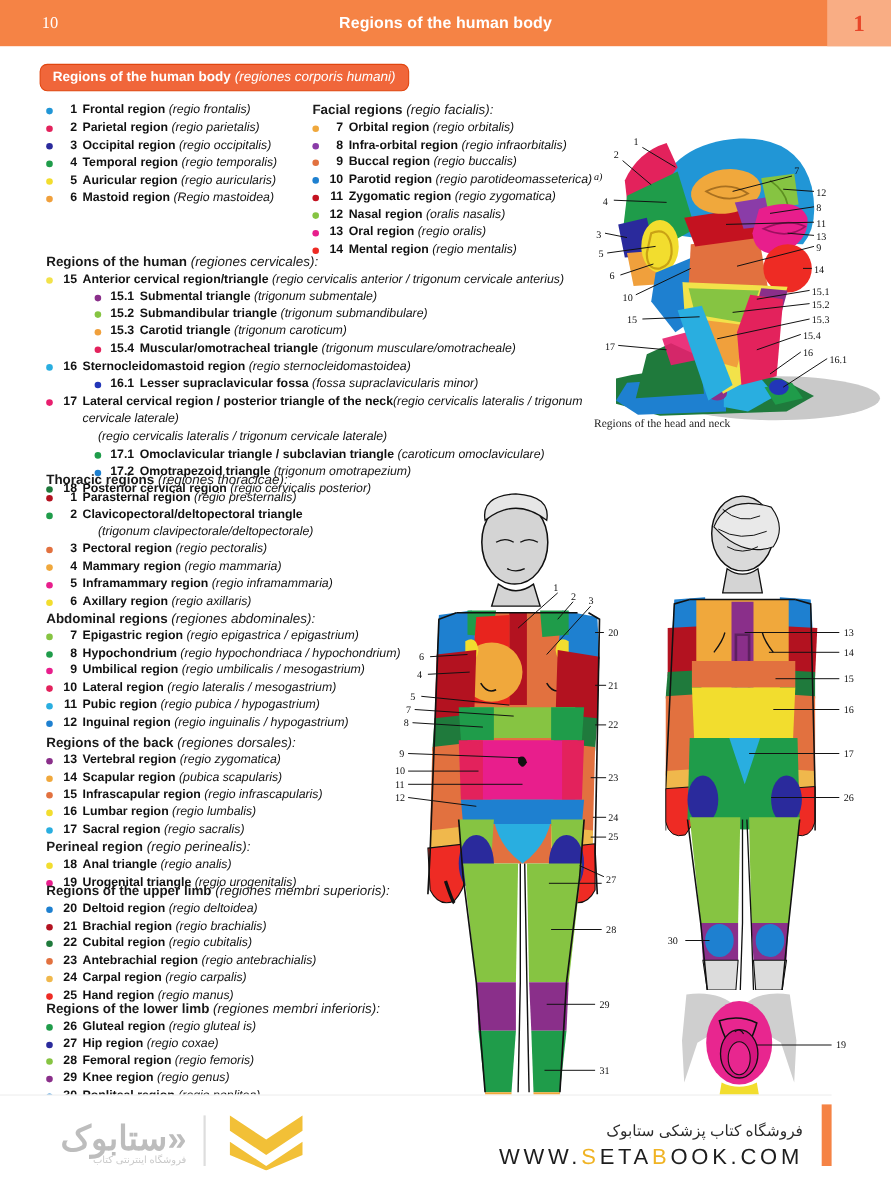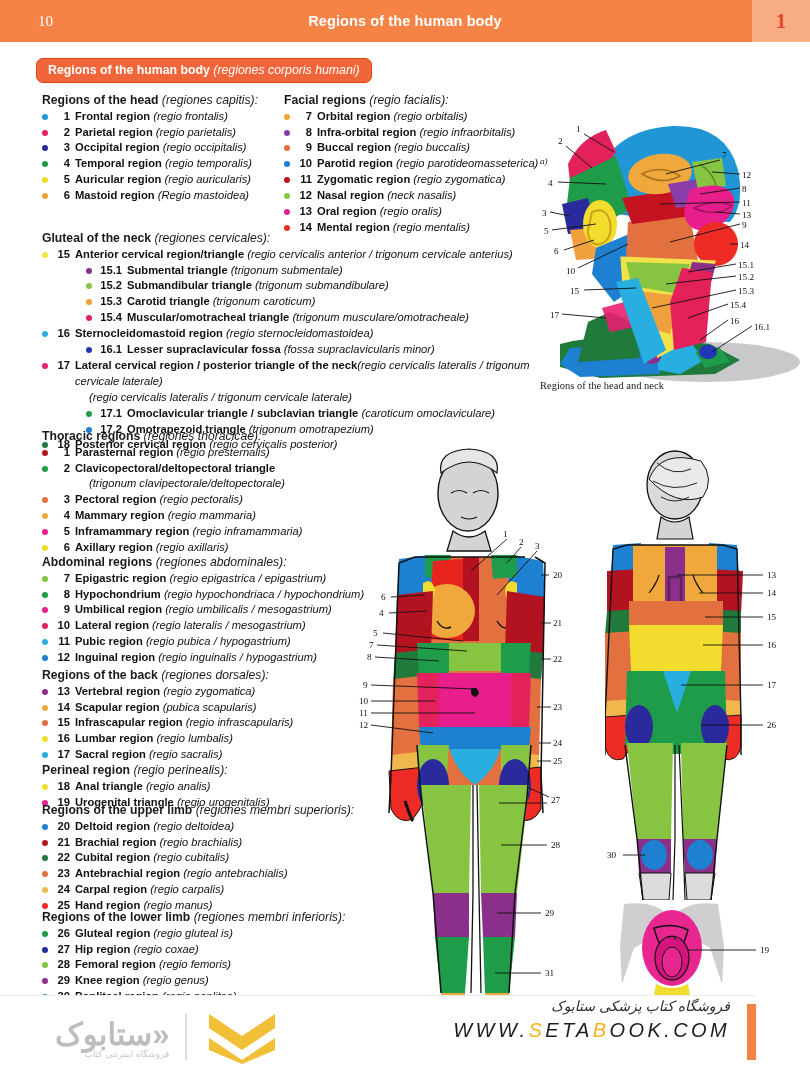--- a/index.html
+++ b/index.html
@@ -81,21 +81,21 @@
     font-family: "Liberation Serif", serif; text-align: left; width: 100%;
   }
   .leader { stroke: #111; stroke-width: .9; fill: none; }
   .lbl { font-size: 9.2px; fill: #111; font-family: "Liberation Serif", serif; }
 
   
   .footer {
     position: absolute; bottom: 0; left: 0; width: 756px; height: 84px;
     background: #ffffff; border-top: 1px solid #eee;
   }
-  .footer-right { position: absolute; right: 26px; top: 2px; text-align: right; font-style: italic; }
+  .footer-right { position: absolute; right: 26px; top: 24px; text-align: right; }
   .fa-line { font-size: 14px; color: #2b2b2b; direction: rtl; margin-bottom: 5px; }
   .url-line { font-size: 20px; letter-spacing: 3.4px; color: #1d1d1d; font-weight: normal; }
   .url-line b { color: #f0b323; font-weight: normal; }
   .footer-accent { position: absolute; right: 0; top: 8px; width: 9px; height: 56px; background: #f58345; }
   .logo-box { position: absolute; left: 55px; top: 14px; display: flex; align-items: center; }
   .logo-word { font-size: 31px; color: #bdbdbd; font-weight: bold; letter-spacing: -1px; direction: rtl; }
   .logo-sub { font-size: 9px; color: #c9c9c9; direction: rtl; text-align: right; margin-top: -4px; }
   .logo-div { width: 2px; height: 46px; background: #ddd; margin: 0 16px; }
 </style>
 </head>
@@ -109,23 +109,20 @@
   </div>
 </div>
 
 <div class="title-pill">
   <span>Regions of the human body </span><i>(regiones corporis humani)</i>
 </div>
 
 <div class="text-area">
 
   <div class="col-left" style="top:0;">
-    <div class="grp-head">
-      <span>Regions of the head </span><i>(regiones capitis):</i>
-    </div>
     <ul class="reglist" id="list-head">
         <li class="reg">
           <span class="dot" style="background: rgb(33, 150, 214);"></span>
           <span class="num">1</span>
           <span class="txt">Frontal region <i>(regio frontalis)</i></span>
         </li>
         <li class="reg">
           <span class="dot" style="background: rgb(227, 34, 92);"></span>
           <span class="num">2</span>
           <span class="txt">Parietal region <i>(regio parietalis)</i></span>
@@ -179,38 +176,38 @@
           <span class="txt">Parotid region <i>(regio parotideomasseterica)</i></span>
         </li>
         <li class="reg">
           <span class="dot" style="background: rgb(196, 18, 32);"></span>
           <span class="num">11</span>
           <span class="txt">Zygomatic region <i>(regio zygomatica)</i></span>
         </li>
         <li class="reg">
           <span class="dot" style="background: rgb(134, 196, 66);"></span>
           <span class="num">12</span>
-          <span class="txt">Nasal region <i>(neck nasalis)</i></span>
+          <span class="txt">Nasal region <i>(oralis nasalis)</i></span>
         </li>
         <li class="reg">
           <span class="dot" style="background: rgb(232, 30, 140);"></span>
           <span class="num">13</span>
           <span class="txt">Oral region <i>(regio oralis)</i></span>
         </li>
         <li class="reg">
           <span class="dot" style="background: rgb(238, 43, 36);"></span>
           <span class="num">14</span>
           <span class="txt">Mental region <i>(regio mentalis)</i></span>
         </li>
       </ul>
   </div>
 
   <div class="col-full" style="top:138px;">
     <div class="grp-head">
-      <span>Gluteal of the neck </span><i>(regiones cervicales):</i>
+      <span>Regions of the human </span><i>(regiones cervicales):</i>
     </div>
     <ul class="reglist" id="list-neck15">
         <li class="reg">
           <span class="dot" style="background: rgb(242, 226, 74);"></span>
           <span class="num">15</span>
           <span class="txt">Anterior cervical region/triangle <i>(regio cervicalis anterior / trigonum cervicale anterius)</i></span>
         </li>
       </ul>
     <ul class="reglist sub1" id="list-neck-s15">
         <li class="reg">

